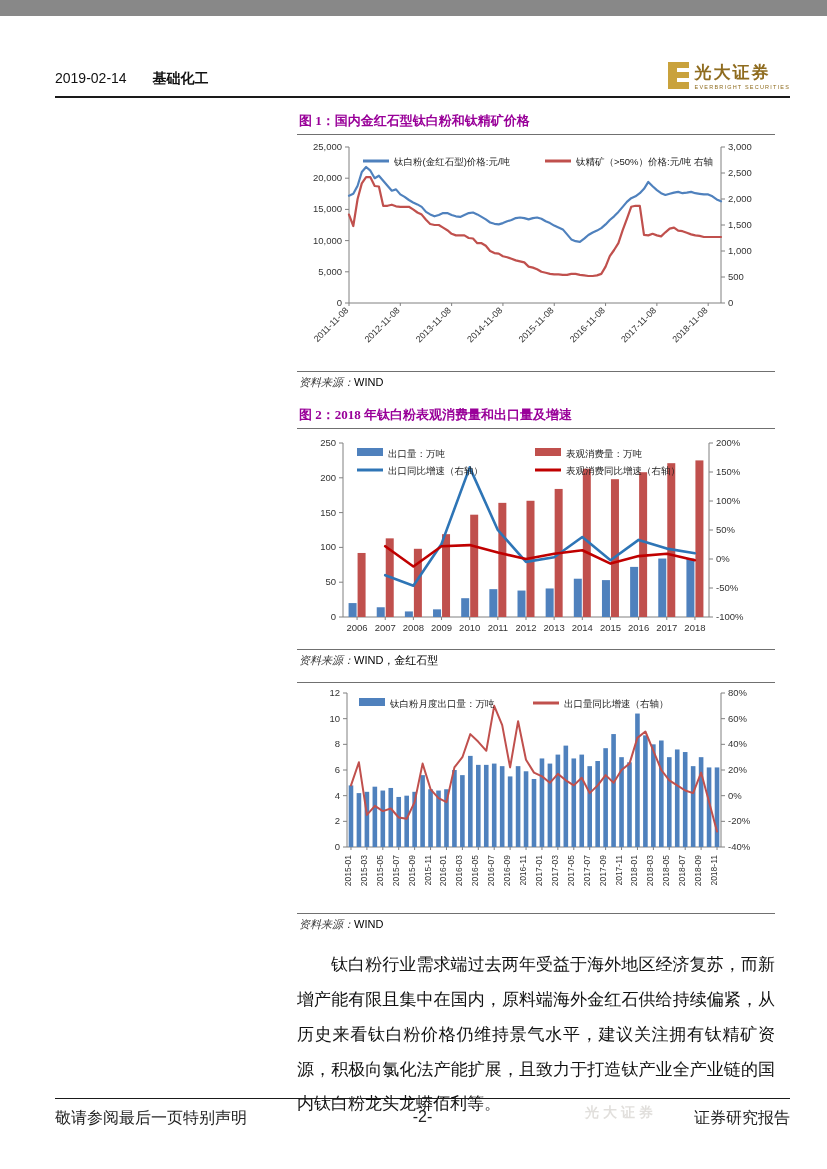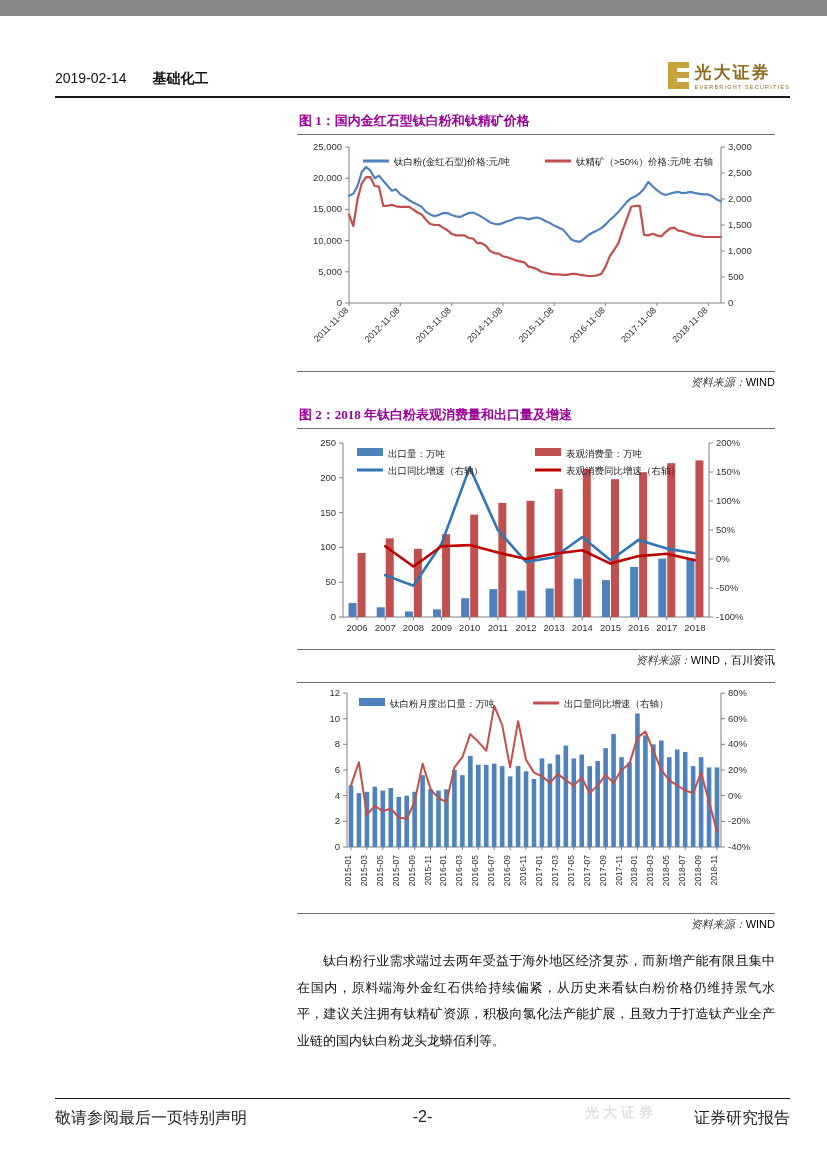--- a/index.html
+++ b/index.html
@@ -21,29 +21,29 @@
              font-family:"Liberation Sans","DejaVu Sans",sans-serif; }
 
   
   .content { position:absolute; left:297px; top:94px; width:478px; }
 
   .figure { margin-bottom:12px; }
   .fig-title { font-size:13px; font-weight:bold; color:#990099; padding:2px 0 4px 2px; }
   .fig-rule { border-top:1px solid #707070; }
   .chart-wrap { padding:2px 0; }
   .src-rule { border-top:1px solid #707070; }
-  .fig-source { font-size:11px; color:#3a3a3a; padding:3px 0 2px 2px;text-align:right; }
+  .fig-source { font-size:11px; color:#3a3a3a; padding:3px 0 2px 2px; }
   .fig-source .src-label { font-style:italic; }
   .fig-source .src-value { font-family:"Liberation Sans","DejaVu Sans",sans-serif; color:#000; }
 
   
   .advice { margin-top:14px; }
   .advice-head { font-size:14px; font-weight:bold; color:#111; margin-bottom:8px; }
   .advice-head .diamond { color:#71216d; margin-right:1px; }
-  .advice-para { font-size:13px; line-height:2.05; color:#111; text-align:justify; text-indent:2em; }
+  .advice-para { font-size:17px; line-height:2.05; color:#111; text-align:justify; text-indent:2em; }
 
   
   .footer { position:absolute; left:55px; top:1082px; width:735px;
             border-top:1.5px solid #1a1a1a; font-size:16px; color:#222; }
   .footer .f-left { position:absolute; left:0; top:9px; }
   .footer .f-center { position:absolute; left:0; right:0; top:9px; text-align:center;
                       font-family:"Liberation Sans","DejaVu Sans",sans-serif; }
   .footer .f-right { position:absolute; right:0; top:9px; }
   .watermark { position:absolute; left:585px; top:1088px; font-size:14px; color:rgba(90,80,60,0.18);
                letter-spacing:4px; font-weight:bold; }
@@ -224,21 +224,21 @@
             <text x="91" y="26" font-size="9.5" fill="#222">出口量：万吨</text>
             <line x1="60" y1="39" x2="86" y2="39" stroke="#2E75B6" stroke-width="3"></line>
             <text x="91" y="43" font-size="9.5" fill="#222">出口同比增速（右轴）</text>
             <rect x="238" y="17" width="26" height="8" fill="#C0504D"></rect>
             <text x="269" y="26" font-size="9.5" fill="#222">表观消费量：万吨</text>
             <line x1="238" y1="39" x2="264" y2="39" stroke="#C00000" stroke-width="3"></line>
             <text x="269" y="43" font-size="9.5" fill="#222">表观消费同比增速（右轴）</text>
           </svg></div>
       <div class="src-rule"></div>
       <div class="fig-source">
-        <span class="src-label">资料来源：</span><span class="src-value">WIND，百川资讯</span>
+        <span class="src-label">资料来源：</span><span class="src-value">WIND，金红石型</span>
       </div>
     </div>
 
     <div class="figure">
       <div class="fig-rule"></div>
       <div class="chart-wrap"><svg id="chart2" width="478" height="222" viewBox="0 0 478 222">
             <line x1="50" y1="8" x2="50" y2="162" stroke="#808080" stroke-width="1"></line>
             <line x1="424" y1="8" x2="424" y2="162" stroke="#808080" stroke-width="1"></line>
             <line x1="50" y1="162" x2="424" y2="162" stroke="#808080" stroke-width="1"></line>
             <line x1="50" y1="162" x2="46" y2="162" stroke="#808080" stroke-width="1"></line>

